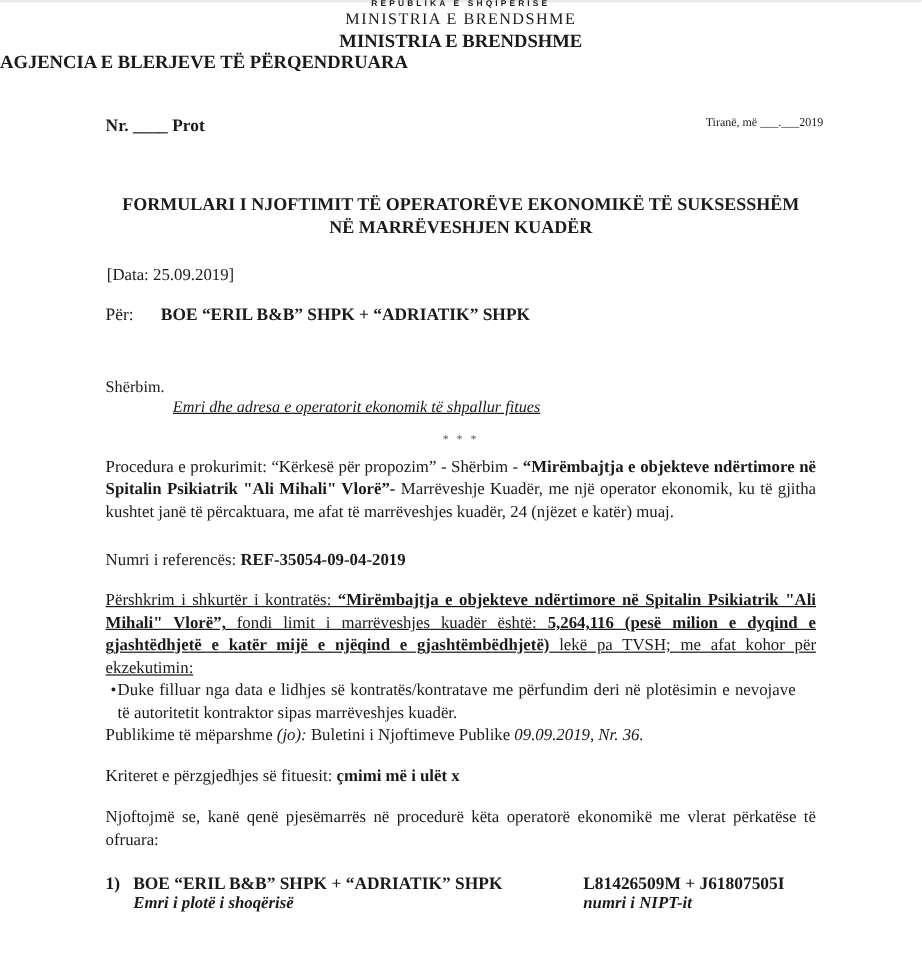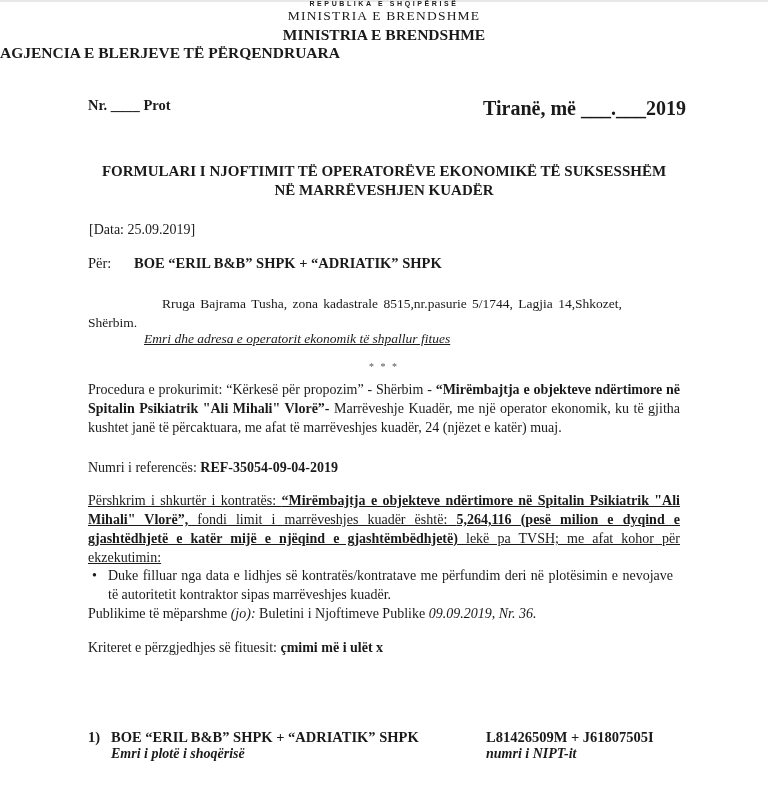--- a/index.html
+++ b/index.html
@@ -14,21 +14,21 @@
   .i { font-style: italic; }
   .top-border { position:absolute; left:0; top:0; width:768px; height:2px; background:#e8e8e8; }
 
   .republika { left: 0; width: 768px; text-align: center; top: 0px; font-family: "Liberation Sans", sans-serif;
     font-size: 7px; font-weight: bold; letter-spacing: 2.6px; }
   .ministria-small { left: 0; width: 768px; text-align: center; top: 8px; font-size: 13.5px; letter-spacing: 1.2px; }
   .ministria-big { left: 0; width: 768px; text-align: center; top: 26px; font-size: 15.5px; font-weight: bold; }
   .agjencia { left: 0; width: 768px; top: 44px; font-size: 15.5px; font-weight: bold; }
 
   .nr { left: 88px; top: 97px; font-size: 14.5px; font-weight: bold; }
-  .tirane { right: 82px; top: 97px; font-size: 20px; font-weight: bold; }
+  .tirane { right: 82px; top: 97px; font-size: 10px; font-weight: normal; }
 
   .title1 { left: 0; width: 768px; text-align: center; top: 163px; font-size: 15px; font-weight: bold; }
   .title2 { left: 0; width: 768px; text-align: center; top: 182px; font-size: 15px; font-weight: bold; }
 
   .date { left: 89px; top: 222px; font-size: 14px; }
 
   .per-label { left: 88px; top: 255px; font-size: 14.5px; }
   .per-name { left: 134px; top: 255px; font-size: 14.5px; font-weight: bold; }
   .addr1 { left: 140px; top: 276px; font-size: 13.5px; }
   .addr2 { left: 162px; top: 296px; font-size: 13.5px; word-spacing: 2px; }
@@ -36,21 +36,21 @@
   .addr-caption { left: 144px; top: 331px; font-size: 13.5px; font-style: italic; text-decoration: underline; }
 
   .stars { left: 0; width: 768px; text-align: center; top: 361px; font-size: 10px; color:#555; letter-spacing: 2px; }
 
   .para { position: absolute; left: 88px; width: 592px; font-size: 14px; line-height: 19px; text-align: justify; }
   .p-procedura { top: 380px; }
   .p-ref { top: 458px; }
   .p-pershkrim { top: 491px; text-decoration: underline; }
   .bullet-row { position:absolute; left: 88px; width: 592px; top: 566px; font-size: 14px; line-height: 19px; }
   .bullet-dot { position:absolute; left: 4px; top: 0; }
-  .bullet-text { position:absolute; left: 20px; width: 565px; text-align: justify; }
+  .bullet-text { position:absolute; left: 10px; width: 565px; text-align: justify; }
   .p-publikime { top: 604px; }
   .p-kriteret { top: 638px; }
   .p-njoftojme { top: 672px; }
 
   .op-num { left: 88px; top: 729px; font-size: 14.5px; font-weight: bold; }
   .op-name { left: 111px; top: 729px; font-size: 14.5px; font-weight: bold; }
   .op-nipt { left: 486px; top: 729px; font-size: 14.5px; font-weight: bold; }
   .op-name-cap { left: 111px; top: 746px; font-size: 14px; font-weight: bold; font-style: italic; }
   .op-nipt-cap { left: 486px; top: 746px; font-size: 14px; font-weight: bold; font-style: italic; }
   .op-vlera { left: 88px; top: 764px; font-size: 14px; }
@@ -69,21 +69,20 @@
   <div class="abs nr">Nr. ____ Prot</div>
   <div class="abs tirane">Tiranë, më ___.___2019</div>
 
   <div class="abs title1">FORMULARI I NJOFTIMIT TË OPERATORËVE EKONOMIKË TË SUKSESSHËM</div>
   <div class="abs title2">NË MARRËVESHJEN KUADËR</div>
 
   <div class="abs date">[Data: 25.09.2019]</div>
 
   <div class="abs per-label">Për:</div>
   <div class="abs per-name">BOE “ERIL B&amp;B” SHPK + “ADRIATIK” SHPK</div>
-  <div class="abs addr2">Rruga Bajrama Tusha, zona kadastrale 8515,nr.pasurie 5/1744, Lagjia 14,Shkozet,</div>
   <div class="abs addr3">Shërbim.</div>
   <div class="abs addr-caption">Emri dhe adresa e operatorit ekonomik të shpallur fitues</div>
 
   <div class="abs stars">* * *</div>
 
   <div class="para p-procedura">
     <span>Procedura e prokurimit: “Kërkesë për propozim” - Shërbim - </span><span class="b">“Mirëmbajtja e objekteve ndërtimore në Spitalin Psikiatrik "Ali Mihali" Vlorë”-</span><span> Marrëveshje Kuadër, me një operator ekonomik, ku të gjitha kushtet janë të përcaktuara, me afat të marrëveshjes kuadër,  24 (njëzet e katër) muaj.</span>
   </div>
 
   <div class="para p-ref">
@@ -100,19 +99,20 @@
   </div>
 
   <div class="para p-publikime">
     <span>Publikime të mëparshme </span><span class="i">(jo):</span><span> Buletini i Njoftimeve Publike </span><span class="i">09.09.2019, Nr. 36.</span>
   </div>
 
   <div class="para p-kriteret">
     <span>Kriteret e përzgjedhjes së fituesit:  </span><span class="b">çmimi më i ulët x</span>
   </div>
 
+  <div class="para p-njoftojme">Njoftojmë se, kanë qenë pjesëmarrës në procedurë këta operatorë ekonomikë me vlerat përkatëse të ofruara:</div>
 
   <div class="abs op-num">1)</div>
   <div class="abs op-name">BOE “ERIL B&amp;B” SHPK + “ADRIATIK” SHPK</div>
   <div class="abs op-nipt">L81426509M + J61807505I</div>
   <div class="abs op-name-cap">Emri i plotë i shoqërisë</div>
   <div class="abs op-nipt-cap">numri i NIPT-it</div>
 </div>
 
 </body></html>

